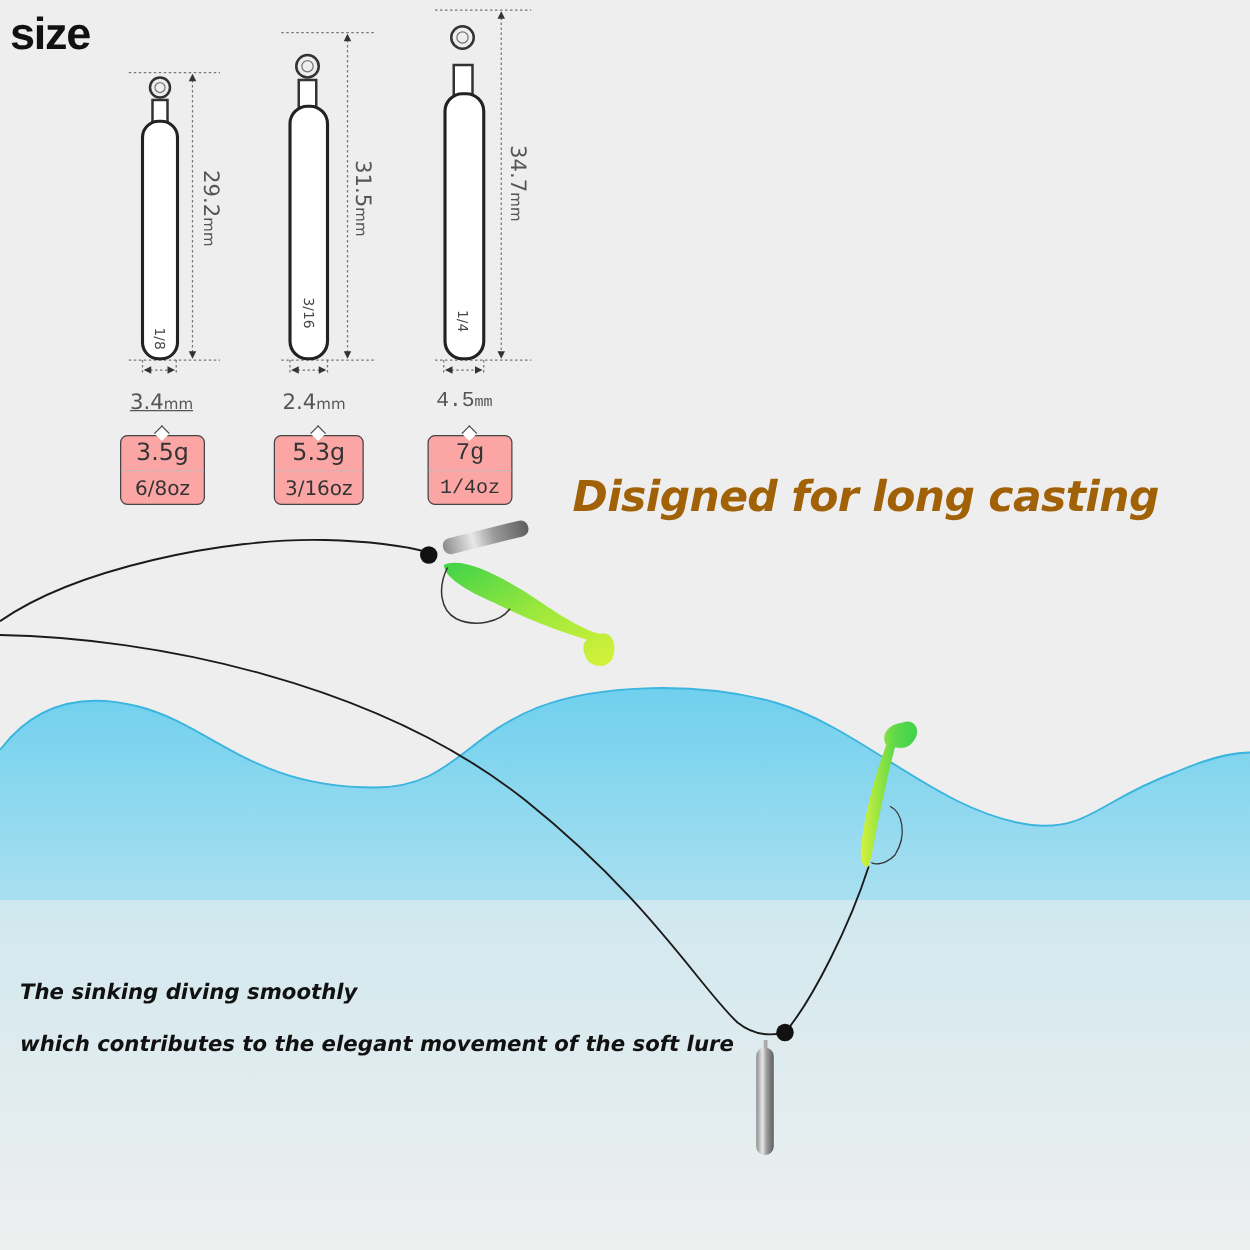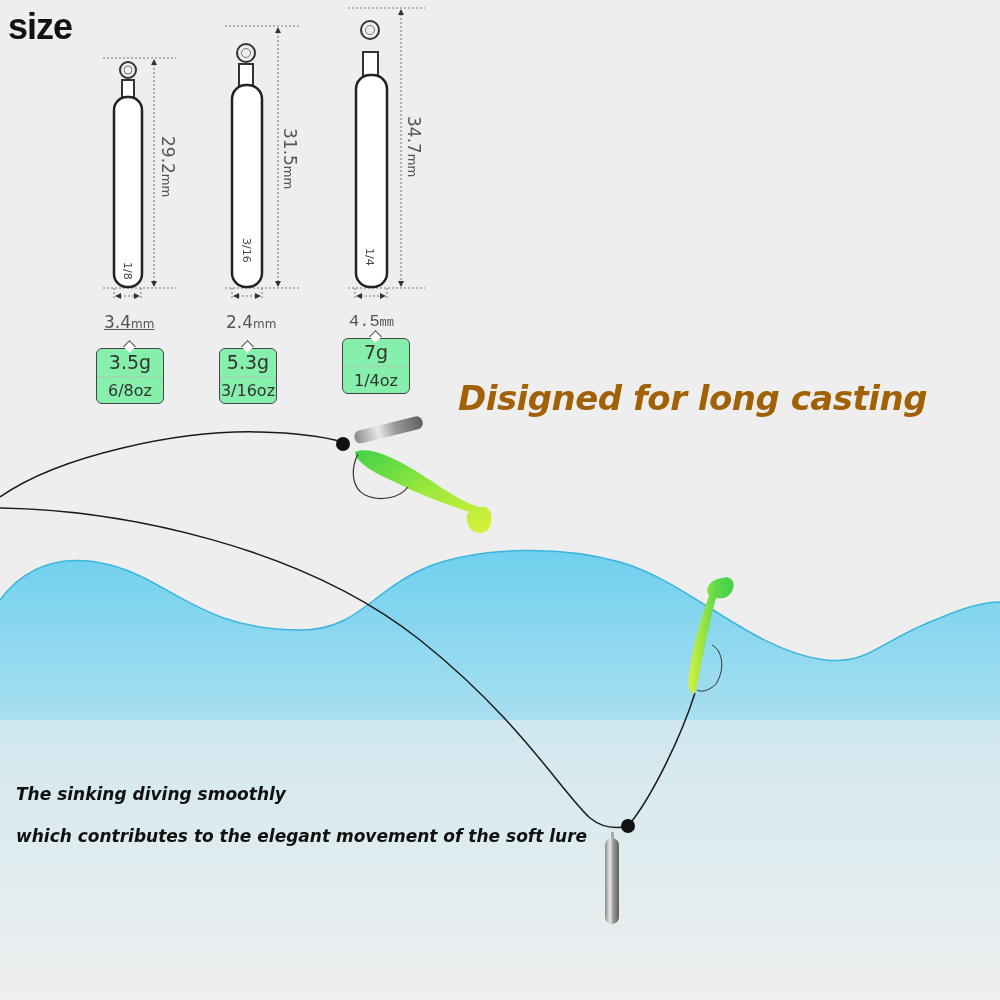--- a/index.html
+++ b/index.html
@@ -7,21 +7,21 @@
     .abs { position: absolute; }
     .title-size { left: 8px; top: 6px; font-family: Liberation Sans, sans-serif; font-weight: bold; font-size: 36px; color: #111; letter-spacing: -1px; }
     .headline { left: 458px; top: 378px; font-family: "DejaVu Sans", sans-serif; font-weight: bold; font-style: italic; font-size: 34px; color: #a16207; letter-spacing: -0.5px; white-space: nowrap; }
     .caption { font-family: "DejaVu Sans", sans-serif; font-weight: bold; font-style: italic; font-size: 17px; color: #111; white-space: nowrap; }
     .cap1 { left: 16px; top: 784px; }
     .cap2 { left: 16px; top: 826px; }
     .dim-label { font-family: "DejaVu Sans", sans-serif; font-size: 17px; color: #555; white-space: nowrap; }
     .dim-label .unit { font-size: 12px; }
     .vlabel { font-family: "DejaVu Sans", sans-serif; font-size: 17px; color: #555; white-space: nowrap; transform-origin: left top; transform: rotate(90deg); }
     .vlabel .unit { font-size: 12px; }
-    .weight-box { width: 68px; height: 56px; border: 1.5px solid #444; border-radius: 6px; background: #86efac; box-sizing: border-box; text-align: center; }
+    .weight-box { width: 68px; height: 56px; border: 1.5px solid #444; border-radius: 6px; background: #fca5a5; box-sizing: border-box; text-align: center; }
     .weight-box .g { display: block; font-size: 19px; color: #333; height: 27px; line-height: 27px; border-bottom: 1px dashed #bbb; }
     .weight-box .oz { display: block; font-size: 16px; color: #333; height: 27px; line-height: 27px; }
     .weight-box::before { content: ""; position: absolute; top: -7px; left: 50%; margin-left: -5px; width: 8px; height: 8px; background: #fff; border-left: 1.5px solid #444; border-top: 1.5px solid #444; transform: rotate(45deg); }
   </style>
 </head>
 <body>
 
 <div class="abs title-size">size</div>
 
 <svg class="abs" style="left:0;top:0;" width="1000" height="1000" viewBox="0 0 1000 1000">
@@ -147,25 +147,25 @@
   <span>2.4</span><span class="unit">mm</span>
 </div>
 <div class="abs dim-label" style="left:349px;top:312px;font-family:Liberation Mono, monospace;">
   <span>4.5</span><span class="unit">mm</span>
 </div>
 
 <div class="abs weight-box" style="left:96px;top:348px;">
   <span class="g">3.5g</span>
   <span class="oz">6/8oz</span>
 </div>
-<div class="abs weight-box" style="left:219px;top:348px;width:58px;">
+<div class="abs weight-box" style="left:219px;top:348px;width:72px;">
   <span class="g">5.3g</span>
   <span class="oz">3/16oz</span>
 </div>
-<div class="abs weight-box" style="left:342px;top:338px;">
+<div class="abs weight-box" style="left:342px;top:348px;font-family:Liberation Mono, monospace;">
   <span class="g">7g</span>
   <span class="oz">1/4oz</span>
 </div>
 
 <div class="abs headline">Disigned for long casting</div>
 
 <div class="abs caption cap1">The sinking diving smoothly</div>
 <div class="abs caption cap2">which contributes to the elegant movement of the soft lure</div>
 
 </body></html>

